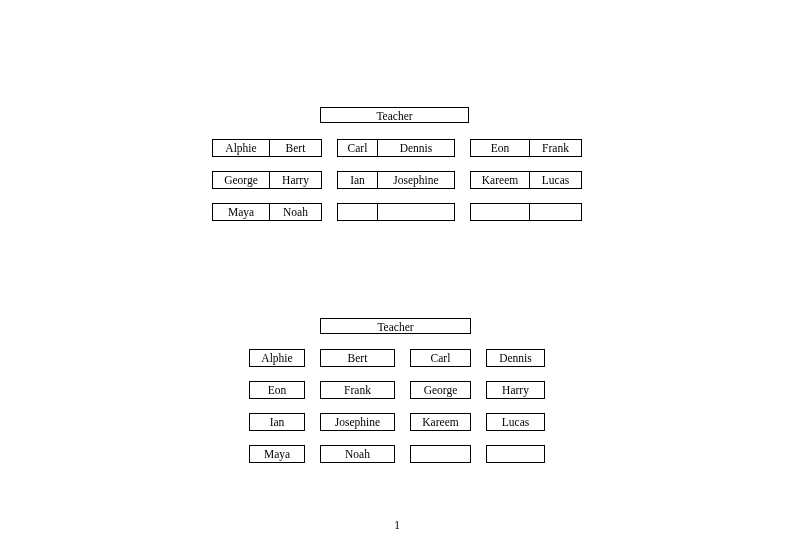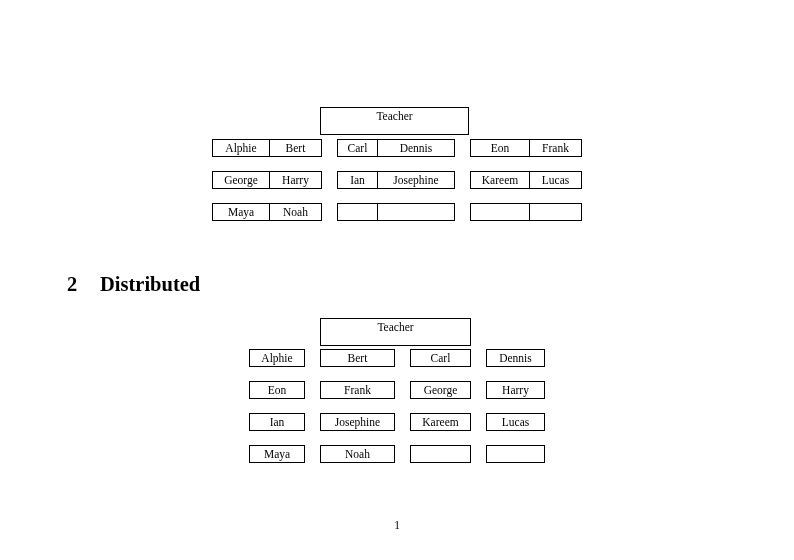--- a/index.html
+++ b/index.html
@@ -80,21 +80,21 @@
   }
   .group .cell + .cell {
     border-left: 1px solid #000000;
   }
 
   
   .teacher-box {
     position: absolute;
     box-sizing: border-box;
     border: 1px solid #000000;
-    height: 28px;
+    height: 16px;
     line-height: 16px;
     text-align: center;
     font-size: 11.5px;
     background: #ffffff;
     white-space: nowrap;
   }
 
   
   #page-number {
     position: absolute;
@@ -163,23 +163,20 @@
       <div class="cell" style="width:52px;">Lucas</div>
     </div>
   </div>
   <div class="grid-row" style="left:470px; top:203px;">
     <div class="group">
       <div class="cell" style="width:58px;"></div>
       <div class="cell" style="width:52px;"></div>
     </div>
   </div>
 
-  <div class="section-heading" id="heading-distributed">
-    <span class="sec-num">2</span><span>Distributed</span>
-  </div>
 
   <div class="teacher-box" id="teacher-distributed" style="left:320px; top:318px; width:151px;">Teacher</div>
 
   <div class="box" style="position:absolute; left:249px; top:349px; width:56px;">Alphie</div>
   <div class="box" style="position:absolute; left:320px; top:349px; width:75px;">Bert</div>
   <div class="box" style="position:absolute; left:410px; top:349px; width:61px;">Carl</div>
   <div class="box" style="position:absolute; left:486px; top:349px; width:59px;">Dennis</div>
 
   <div class="box" style="position:absolute; left:249px; top:381px; width:56px;">Eon</div>
   <div class="box" style="position:absolute; left:320px; top:381px; width:75px;">Frank</div>

